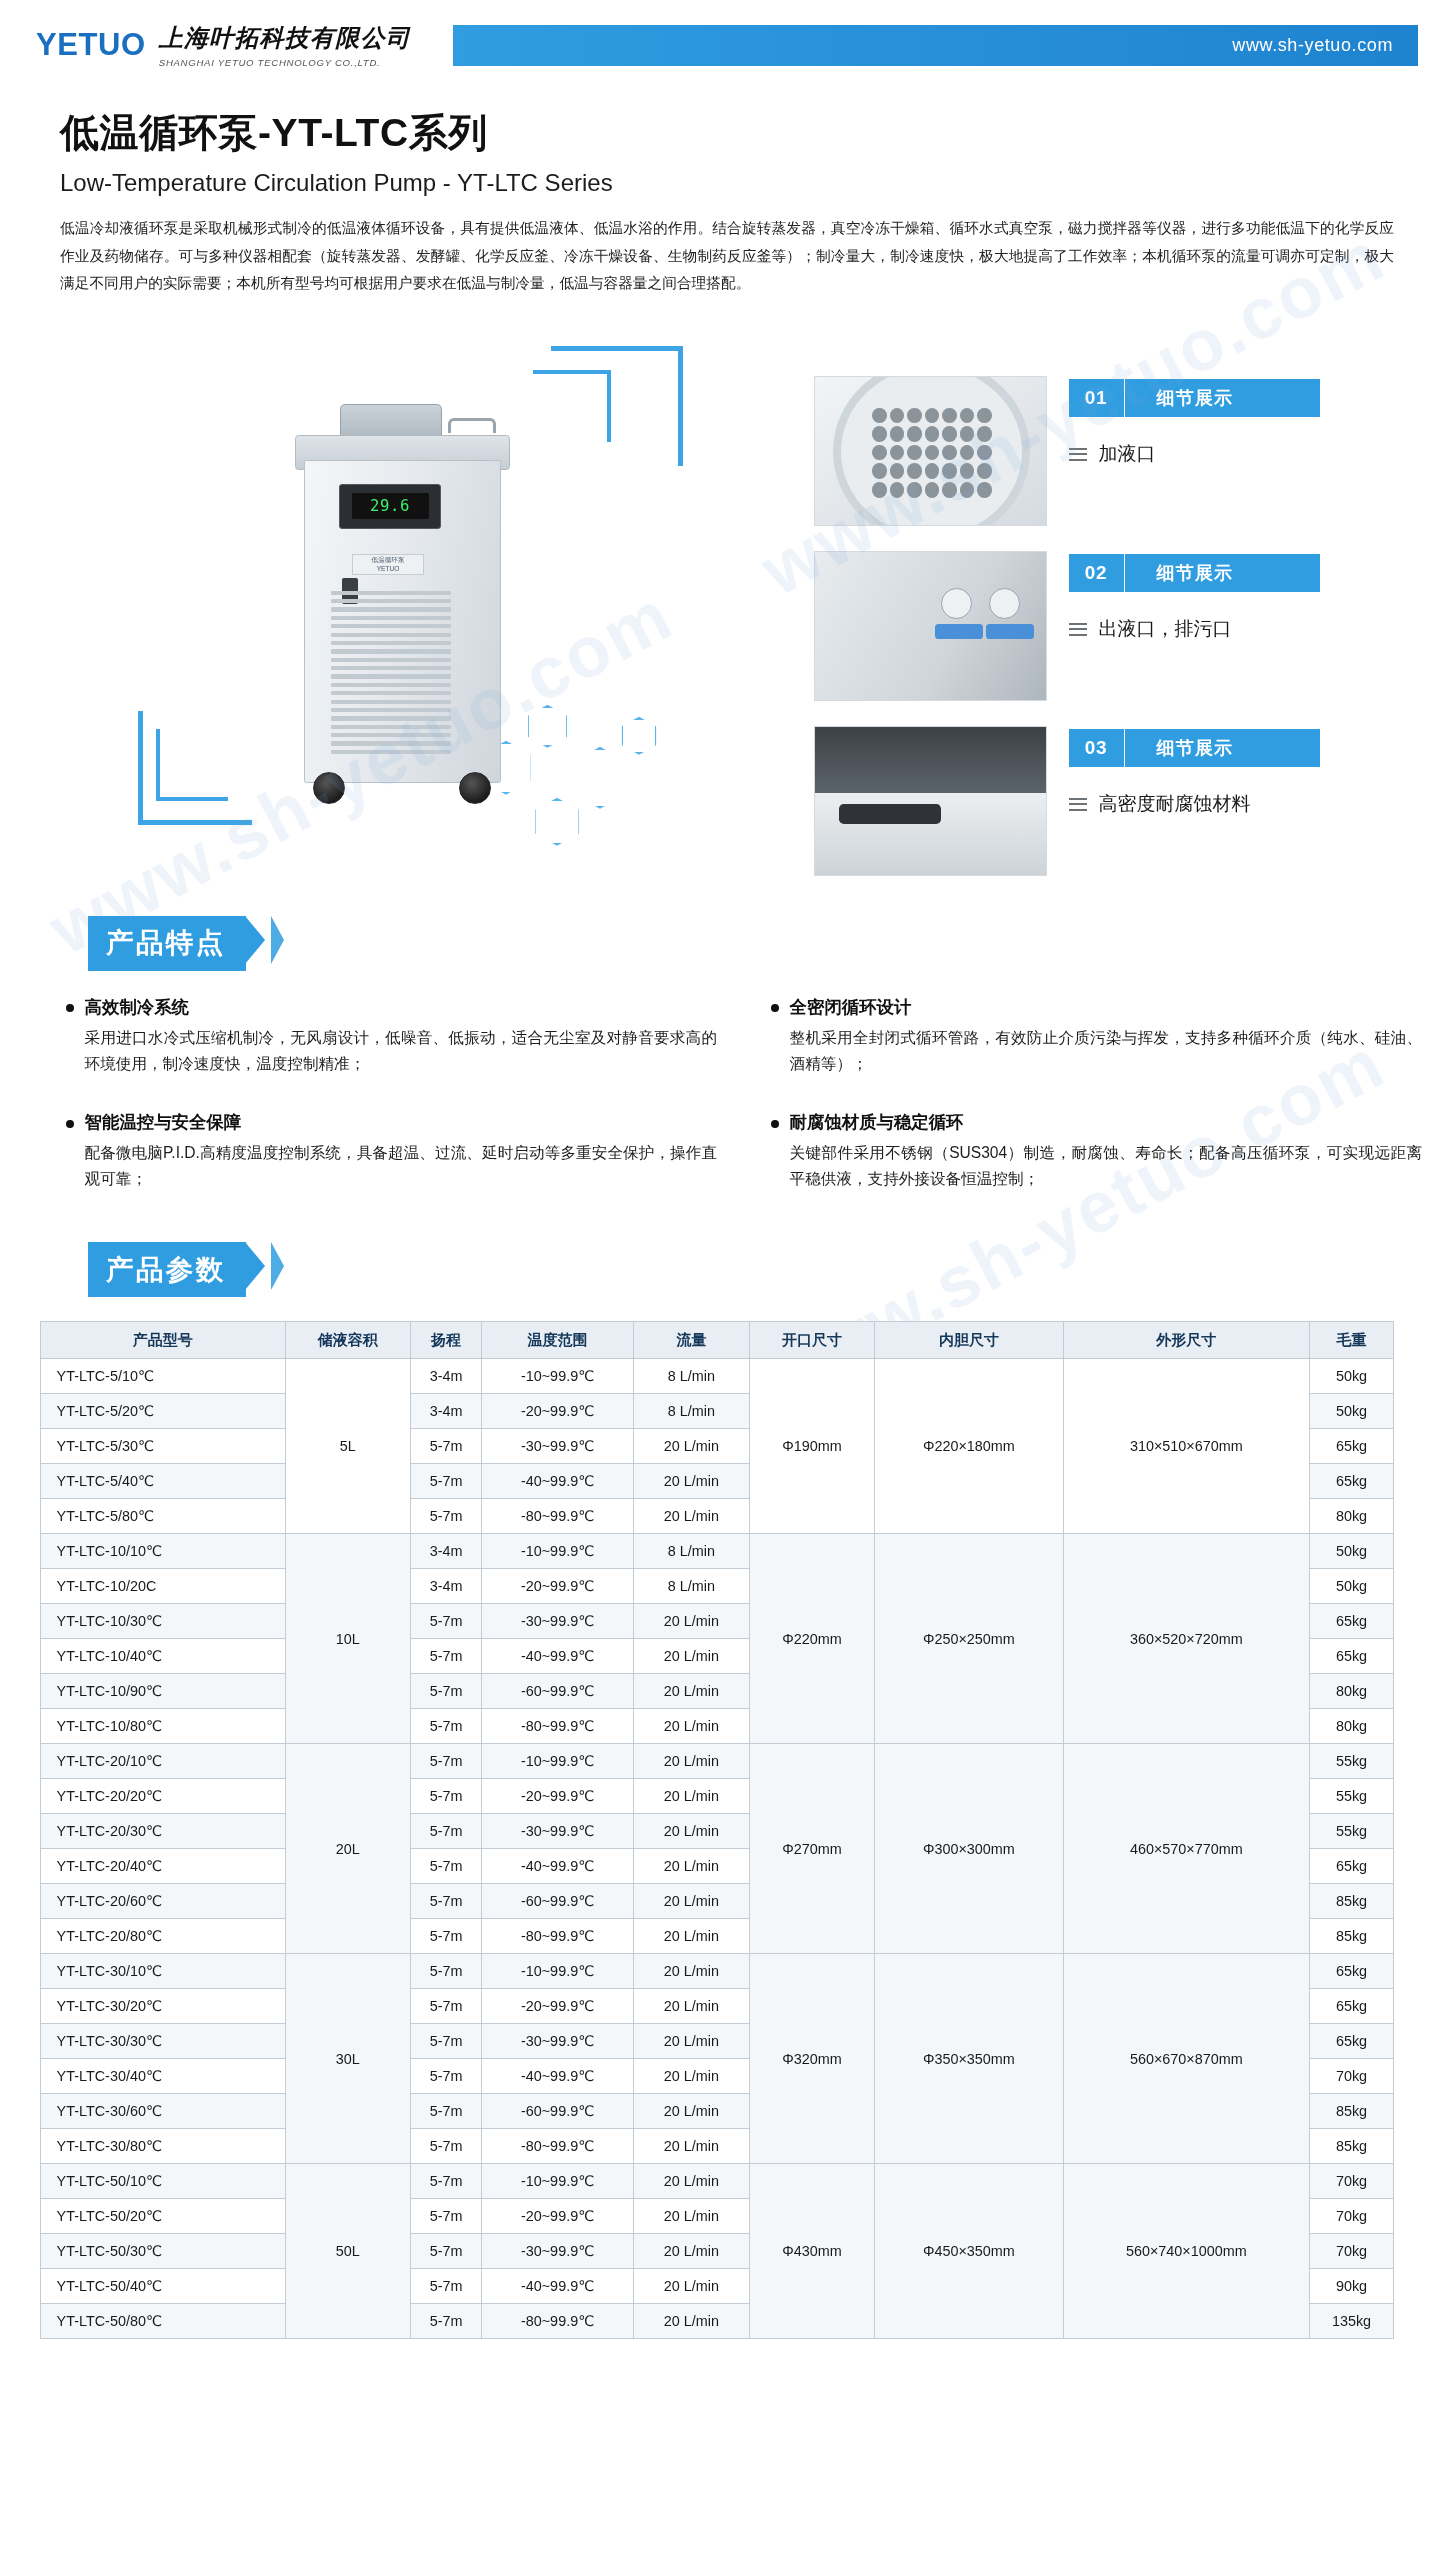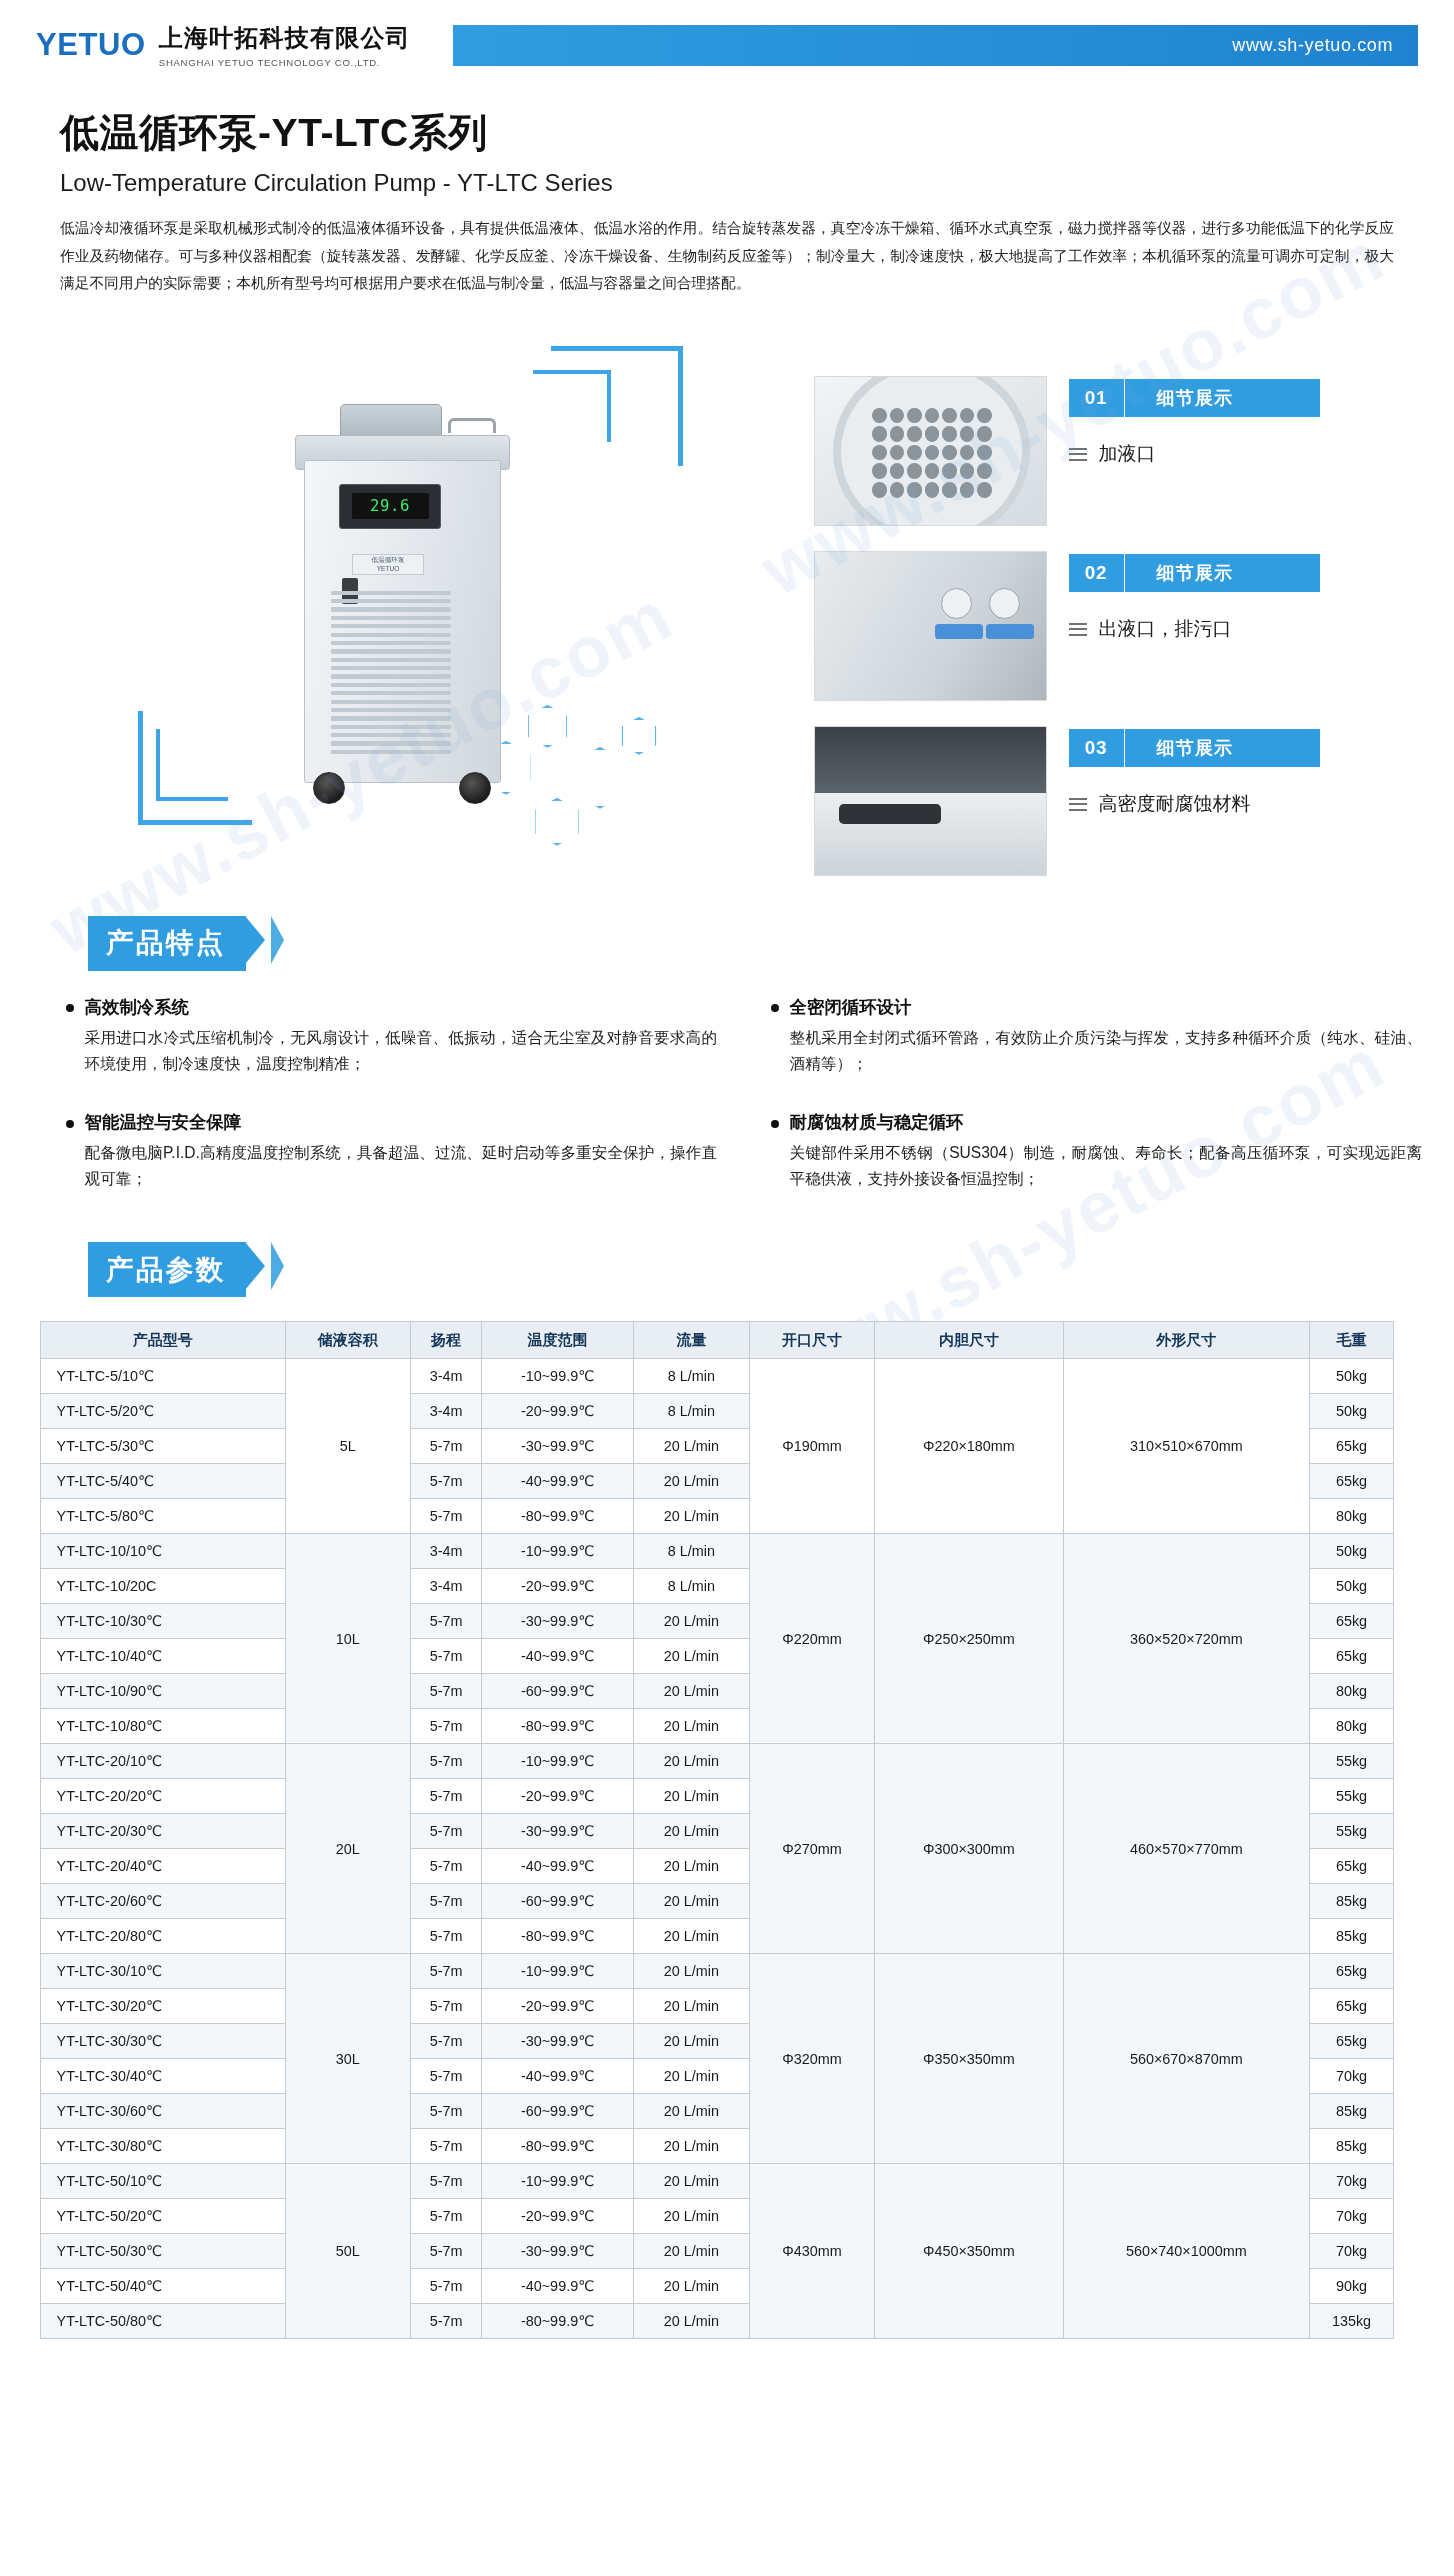--- a/index.html
+++ b/index.html
@@ -42,21 +42,21 @@
     gap: 18px;
   }
   .logo-block { display:flex; align-items:center; gap: 13px; flex: 0 0 auto; }
   .logo-mark {
     font-size: 31px;
     font-weight: 700;
     color: #1b6fc0;
     letter-spacing: 0.6px;
     font-family: "Liberation Sans", sans-serif;
   }
-  .logo-text-wrap { display:flex; flex-direction:column; justify-content:center; }
+  .logo-text-wrap { display:flex; flex-direction:column; justify-content:center;font-style:italic; }
   .logo-cn { font-size: 24px; font-weight: 700; color: #111; letter-spacing: 1.2px; }
   .logo-en { font-size: 9.6px; color: #555; letter-spacing: 0.7px; margin-top: 3.6px; }
   .header-bar {
     flex: 1 1 auto;
     height: 41px;
     background: linear-gradient(90deg, #2f9de0 0%, #1f83cf 100%);
     display: flex;
     align-items: center;
     justify-content: flex-end;
     padding-right: 25px;

